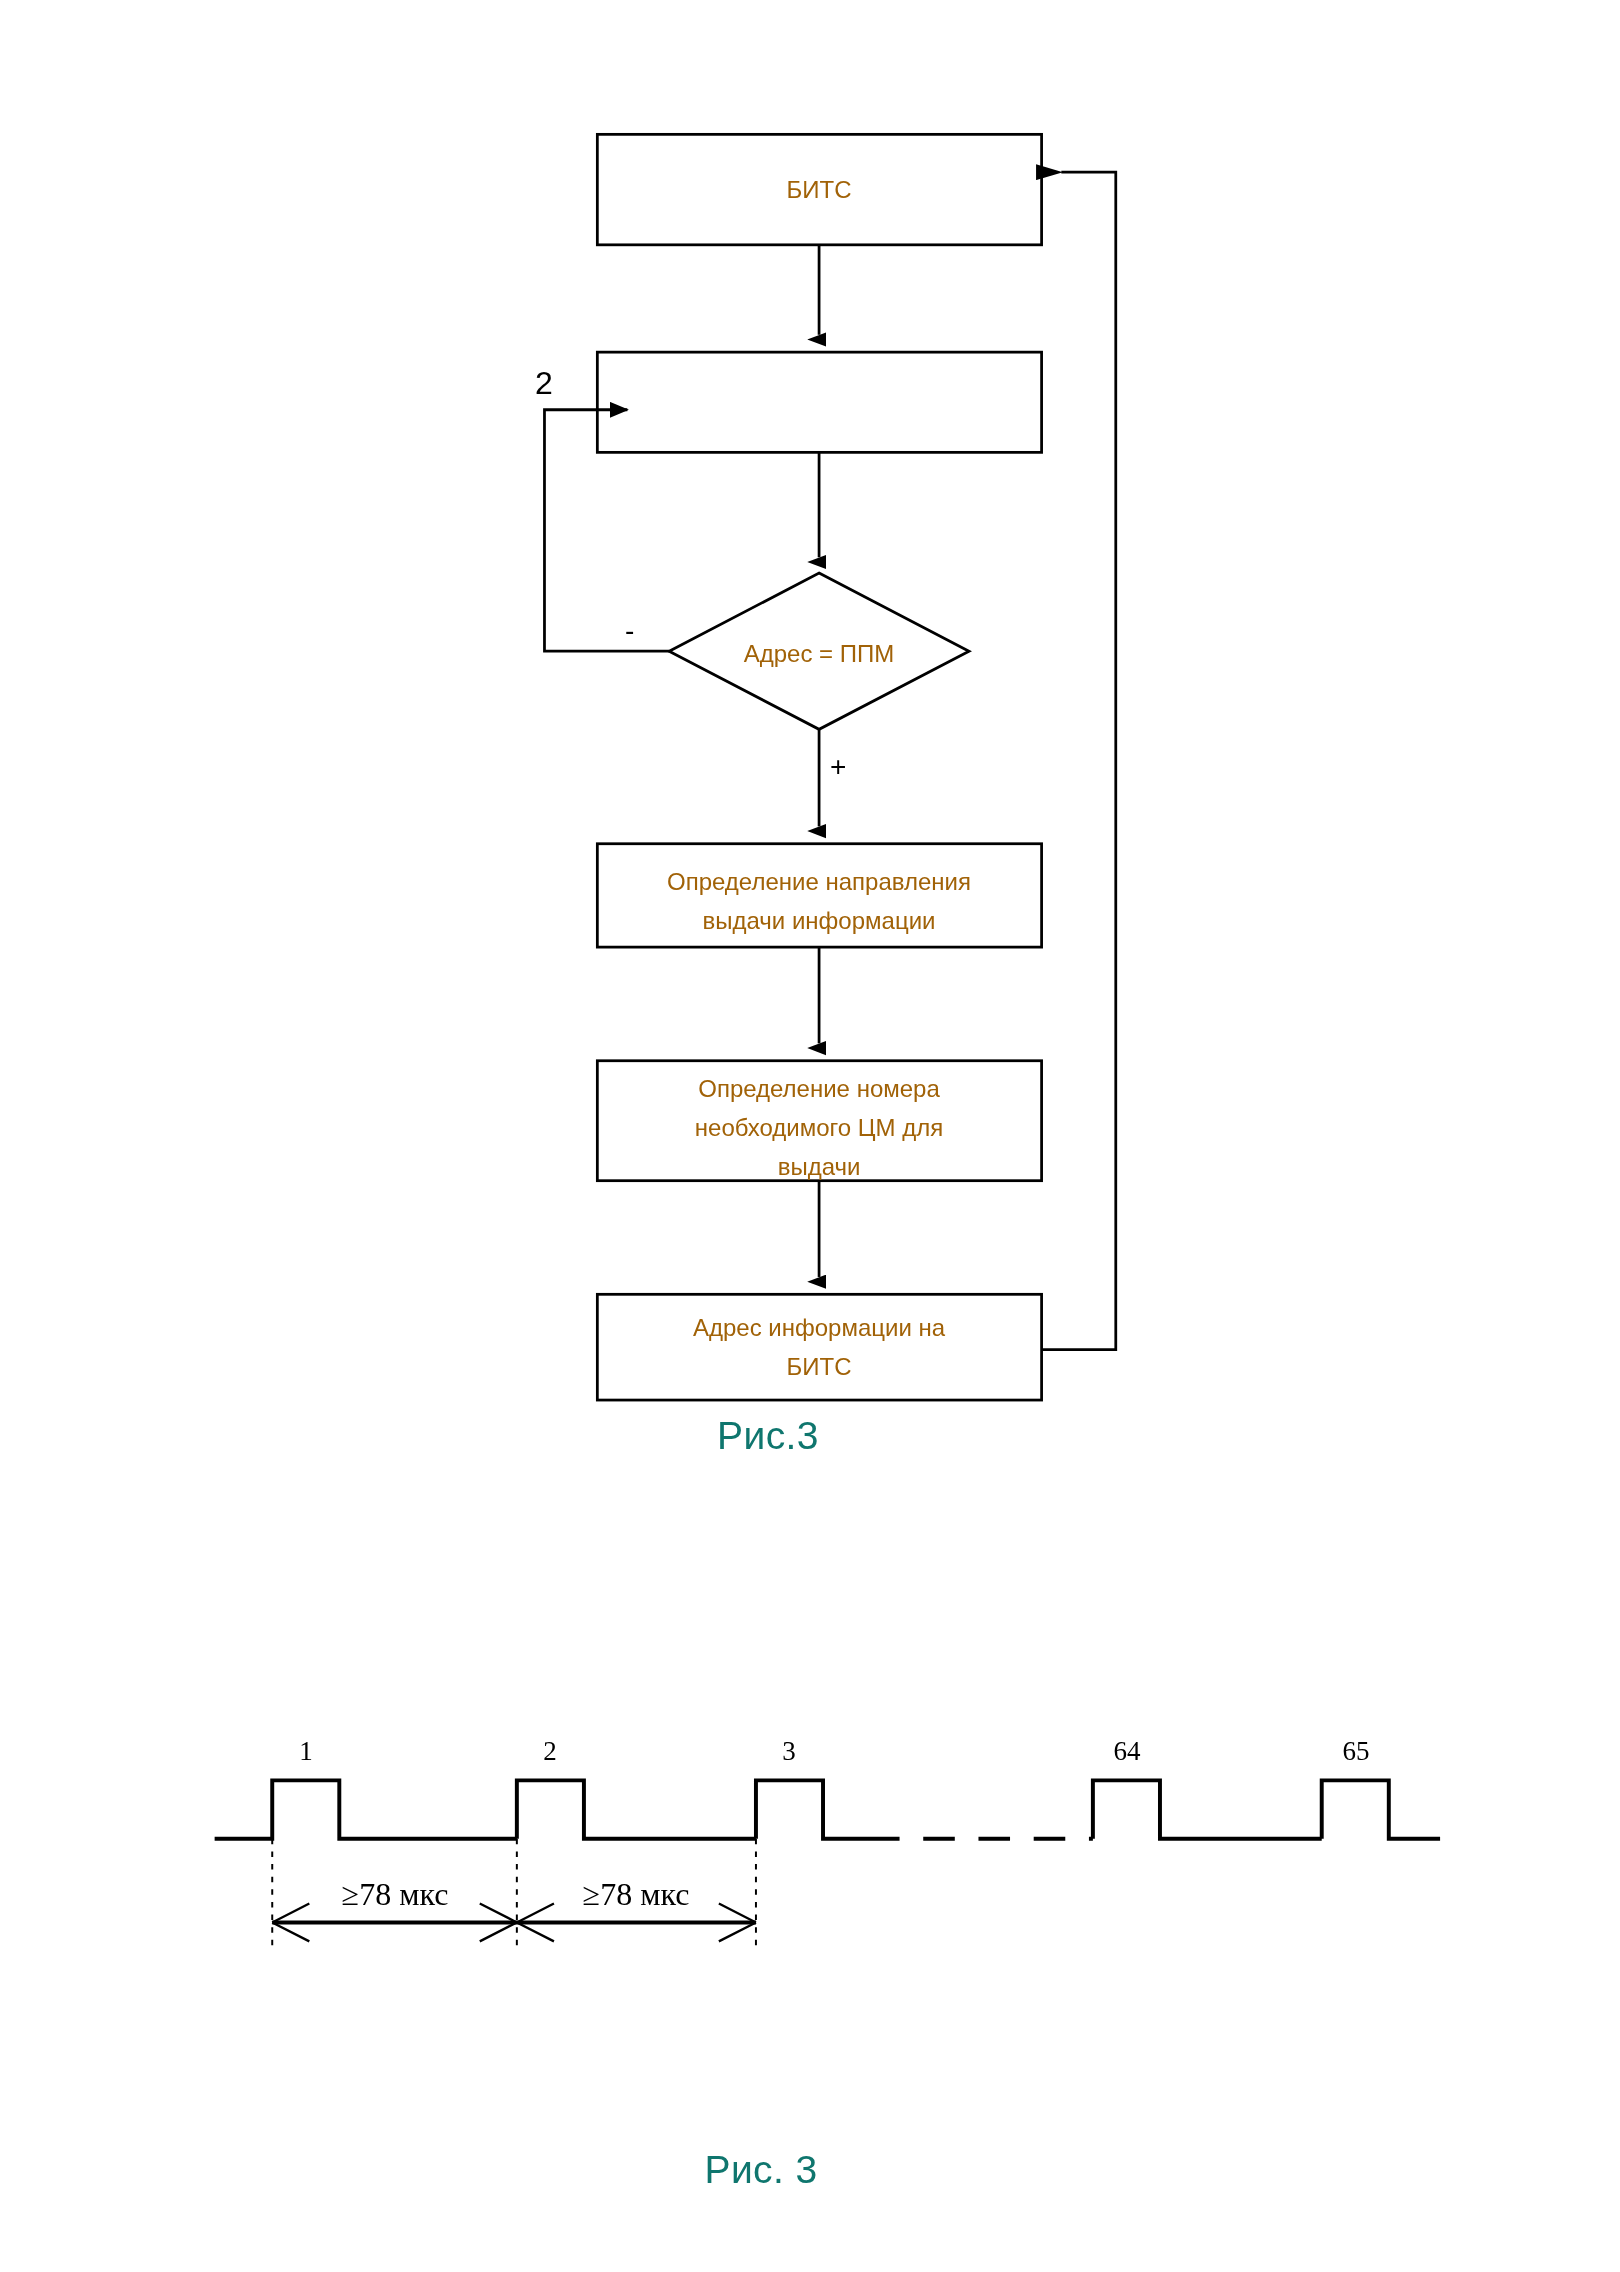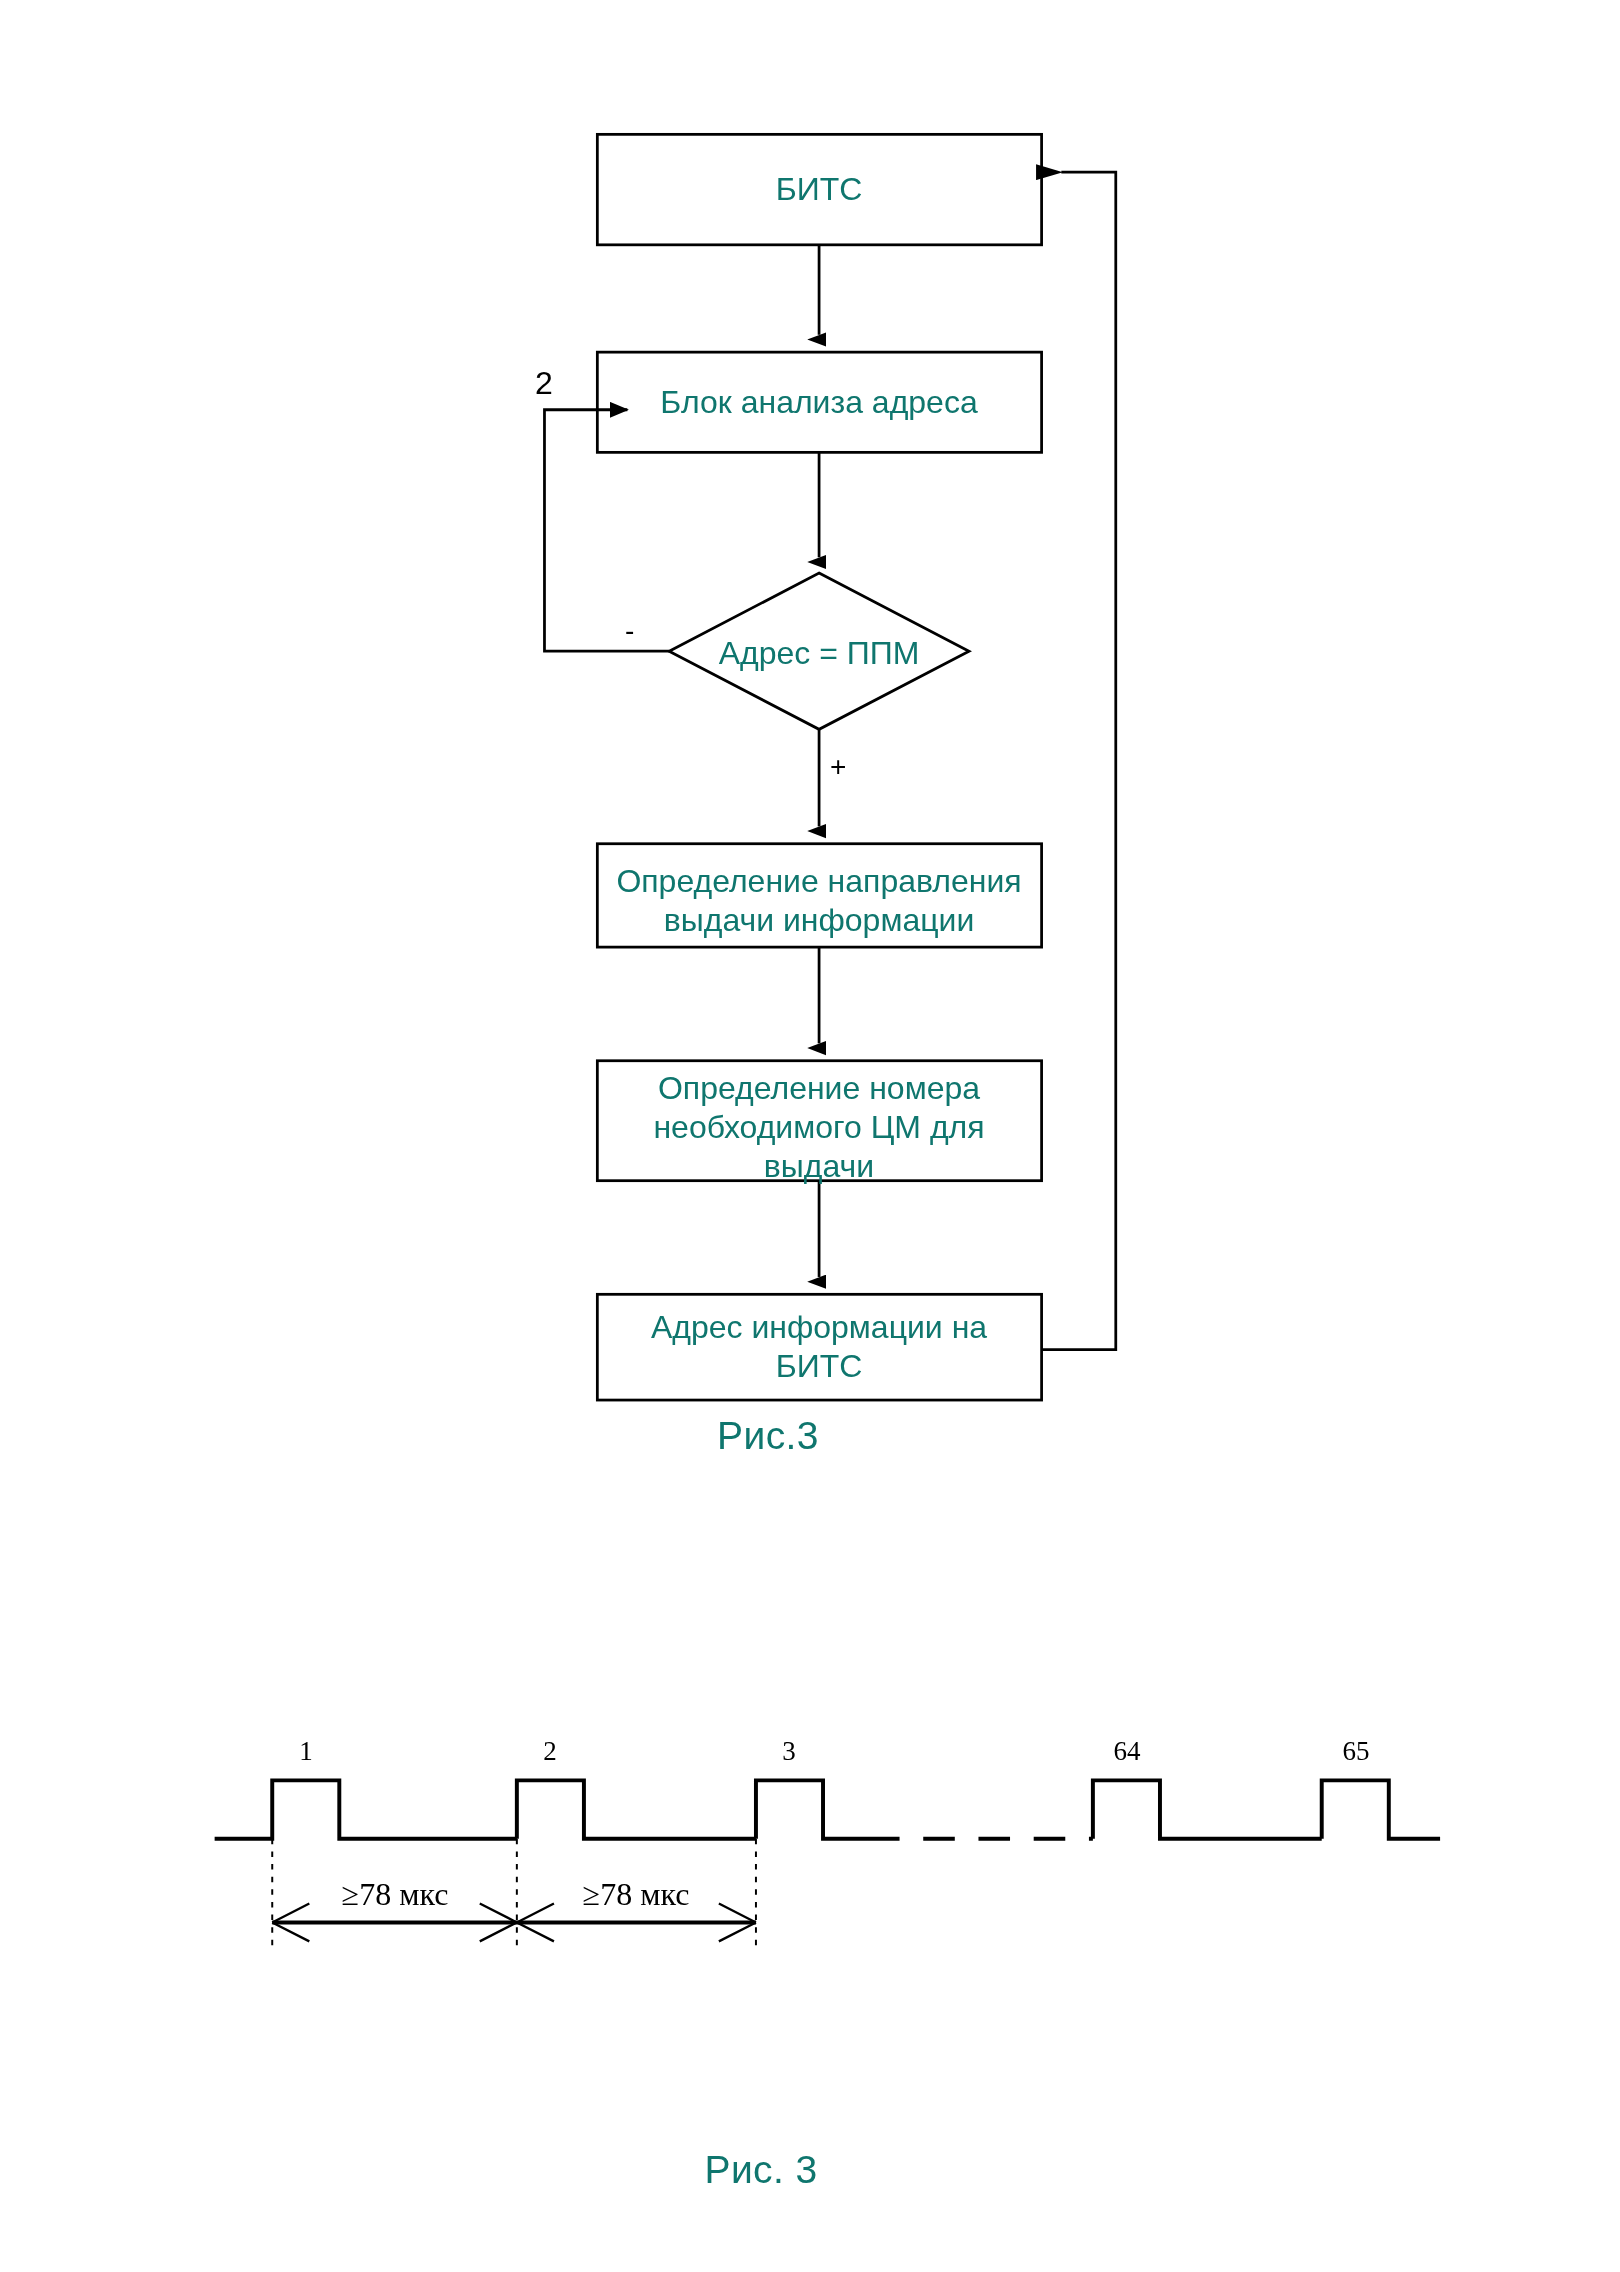--- a/index.html
+++ b/index.html
@@ -36,23 +36,23 @@
     color: #0f766e;
     white-space: nowrap;
     letter-spacing: 0.4px;
   }
   #caption-fig3 { left: 768px; top: 1414px; transform: translateX(-50%); }
   #caption-fig4 { left: 761px; top: 2148px; transform: translateX(-50%); }
 
   .node-label {
     position: absolute;
     font-family: "Liberation Sans", sans-serif;
-    font-size: 32px;
+    font-size: 24px;
     line-height: 39px;
-    color: #0f766e;
+    color: #a16207;
     text-align: center;
     white-space: pre-line;
     pointer-events: none;
   }
   .branch-sign {
     position: absolute;
     font-family: "Liberation Sans", sans-serif;
     font-size: 28px;
     color: #000;
   }
@@ -143,21 +143,20 @@
       <g stroke-width="3">
         <path d="M345,2436 L392,2412 M345,2436 L392,2460"></path>
         <path d="M655,2436 L608,2412 M655,2436 L608,2460 M655,2436 L702,2412 M655,2436 L702,2460"></path>
         <path d="M958,2436 L911,2412 M958,2436 L911,2460"></path>
       </g>
     </g>
   </svg>
 
   <div class="node-label" style="left:597px; top:170px; width:444px;">БИТС</div>
 
-  <div class="node-label" style="left:597px; top:383px; width:444px;">Блок анализа адреса</div>
 
   <div class="node-label" style="left:661px; top:634px; width:316px;">Адрес = ППМ</div>
 
   <div class="node-label" style="left:597px; top:862px; width:444px;text-align:center;">Определение направления
 выдачи информации</div>
 
   <div class="node-label" style="left:597px; top:1069px; width:444px;text-align:center;">Определение номера
 необходимого ЦМ для
 выдачи</div>
 

